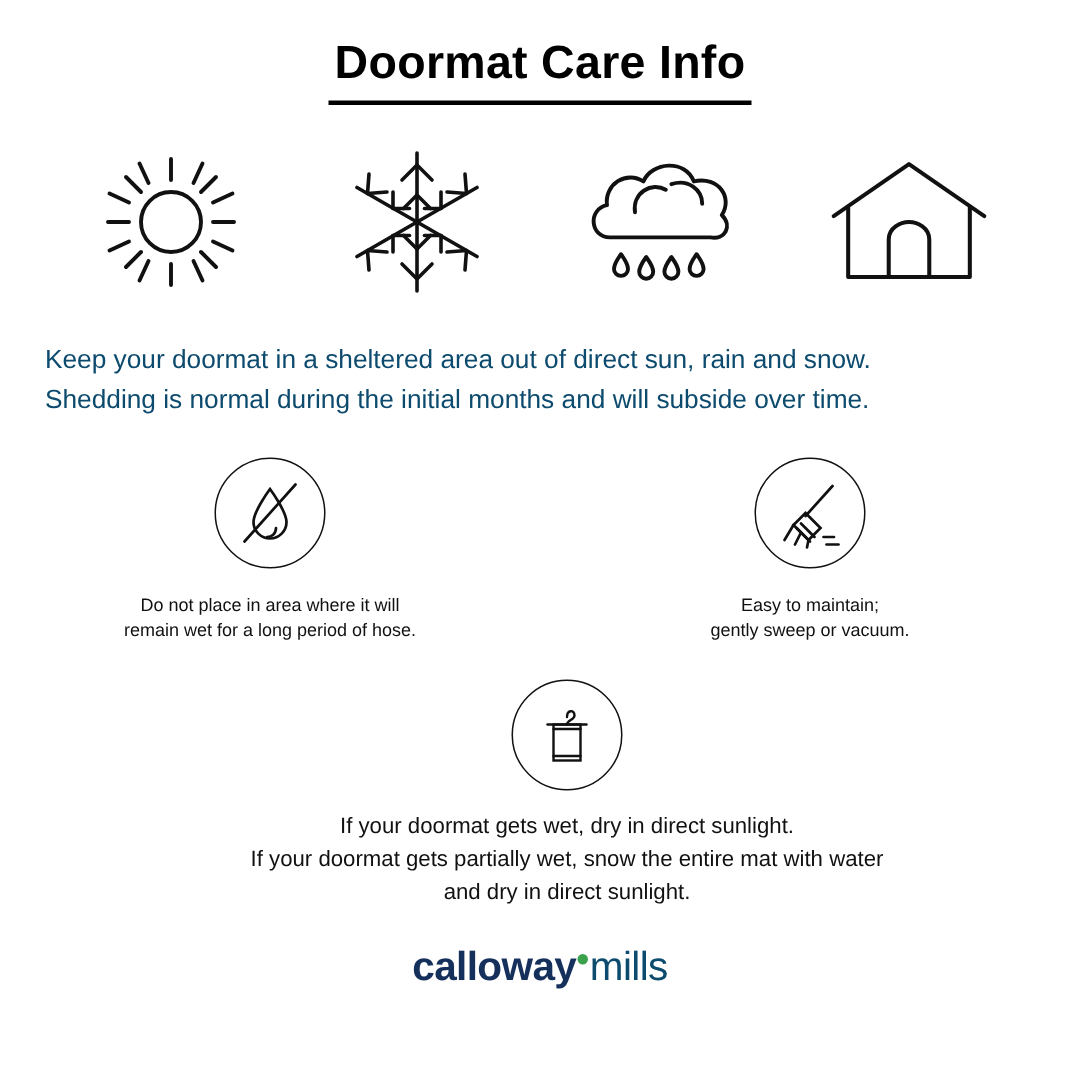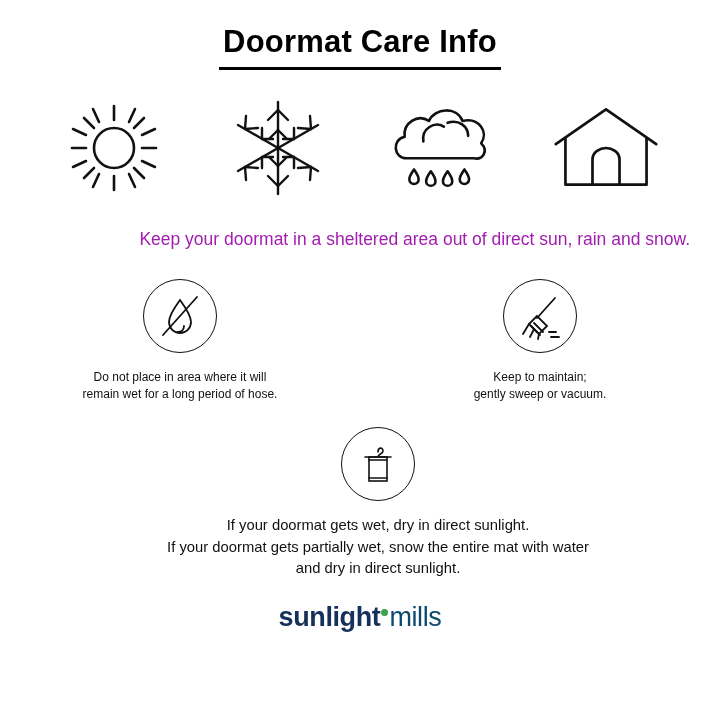--- a/index.html
+++ b/index.html
@@ -47,25 +47,25 @@
   .weather-icon {
     width: 112px;
     height: 104px;
     display: flex;
     align-items: center;
     justify-content: center;
   }
 
   
   .intro {
-    text-align: right;
+    text-align: left;
     margin-top: 26px;
     font-size: 17.5px;
     line-height: 1.52;
-    color: #a21caf;
+    color: #0c4a6e;
     padding: 0 30px;
   }
   .intro div {
     white-space: nowrap;
   }
 
   
   .two-col {
     display: flex;
     justify-content: center;
@@ -234,20 +234,21 @@
           <path d="M16 38 L16 86 L100 86 L100 38"></path>
           <path d="M44 86 L44 60 C44 52 52 48 58 48 C64 48 72 52 72 60 L72 86"></path>
         </g>
       </svg>
     </div>
 
   </div>
 
   <div class="intro">
     <div>Keep your doormat in a sheltered area out of direct sun, rain and snow.</div>
+    <div>Shedding is normal during the initial months and will subside over time.</div>
   </div>
 
   <div class="two-col">
 
     <div class="col">
       <div class="circle-icon">
         <svg width="60" height="60" viewBox="0 0 60 60">
           <g stroke="#111" stroke-width="1.8" fill="none" stroke-linecap="round">
             <path d="M30 14 C30 14 19 29 19 36 A11 11 0 0 0 41 36 C41 29 30 14 30 14 Z"></path>
             <path d="M34 40 C34 44 31 46 28 46"></path>
@@ -271,21 +272,21 @@
             <line x1="25" y1="38" x2="34" y2="47"></line>
             <line x1="20" y1="39" x2="14" y2="49"></line>
             <line x1="25" y1="44" x2="21" y2="52"></line>
             <line x1="30" y1="49" x2="29" y2="54"></line>
             <line x1="40" y1="47" x2="47" y2="47"></line>
             <line x1="42" y1="52" x2="50" y2="52"></line>
           </g>
         </svg>
       </div>
       <div class="caption">
-        <div>Keep to maintain;</div>
+        <div>Easy to maintain;</div>
         <div>gently sweep or vacuum.</div>
       </div>
     </div>
 
   </div>
 
   <div class="single">
     <div class="circle-icon">
       <svg width="60" height="60" viewBox="0 0 60 60">
         <g stroke="#111" stroke-width="1.6" fill="none" stroke-linecap="round">
@@ -298,18 +299,18 @@
       </svg>
     </div>
     <div class="caption-wide">
       <div>If your doormat gets wet, dry in direct sunlight.</div>
       <div>If your doormat gets partially wet, snow the entire mat with water</div>
       <div>and dry in direct sunlight.</div>
     </div>
   </div>
 
   <div class="logo">
-    <span class="part1">sunlight</span>
+    <span class="part1">calloway</span>
     <span class="dot"></span>
     <span class="part2">mills</span>
   </div>
 
 </div>
 
 </body></html>

